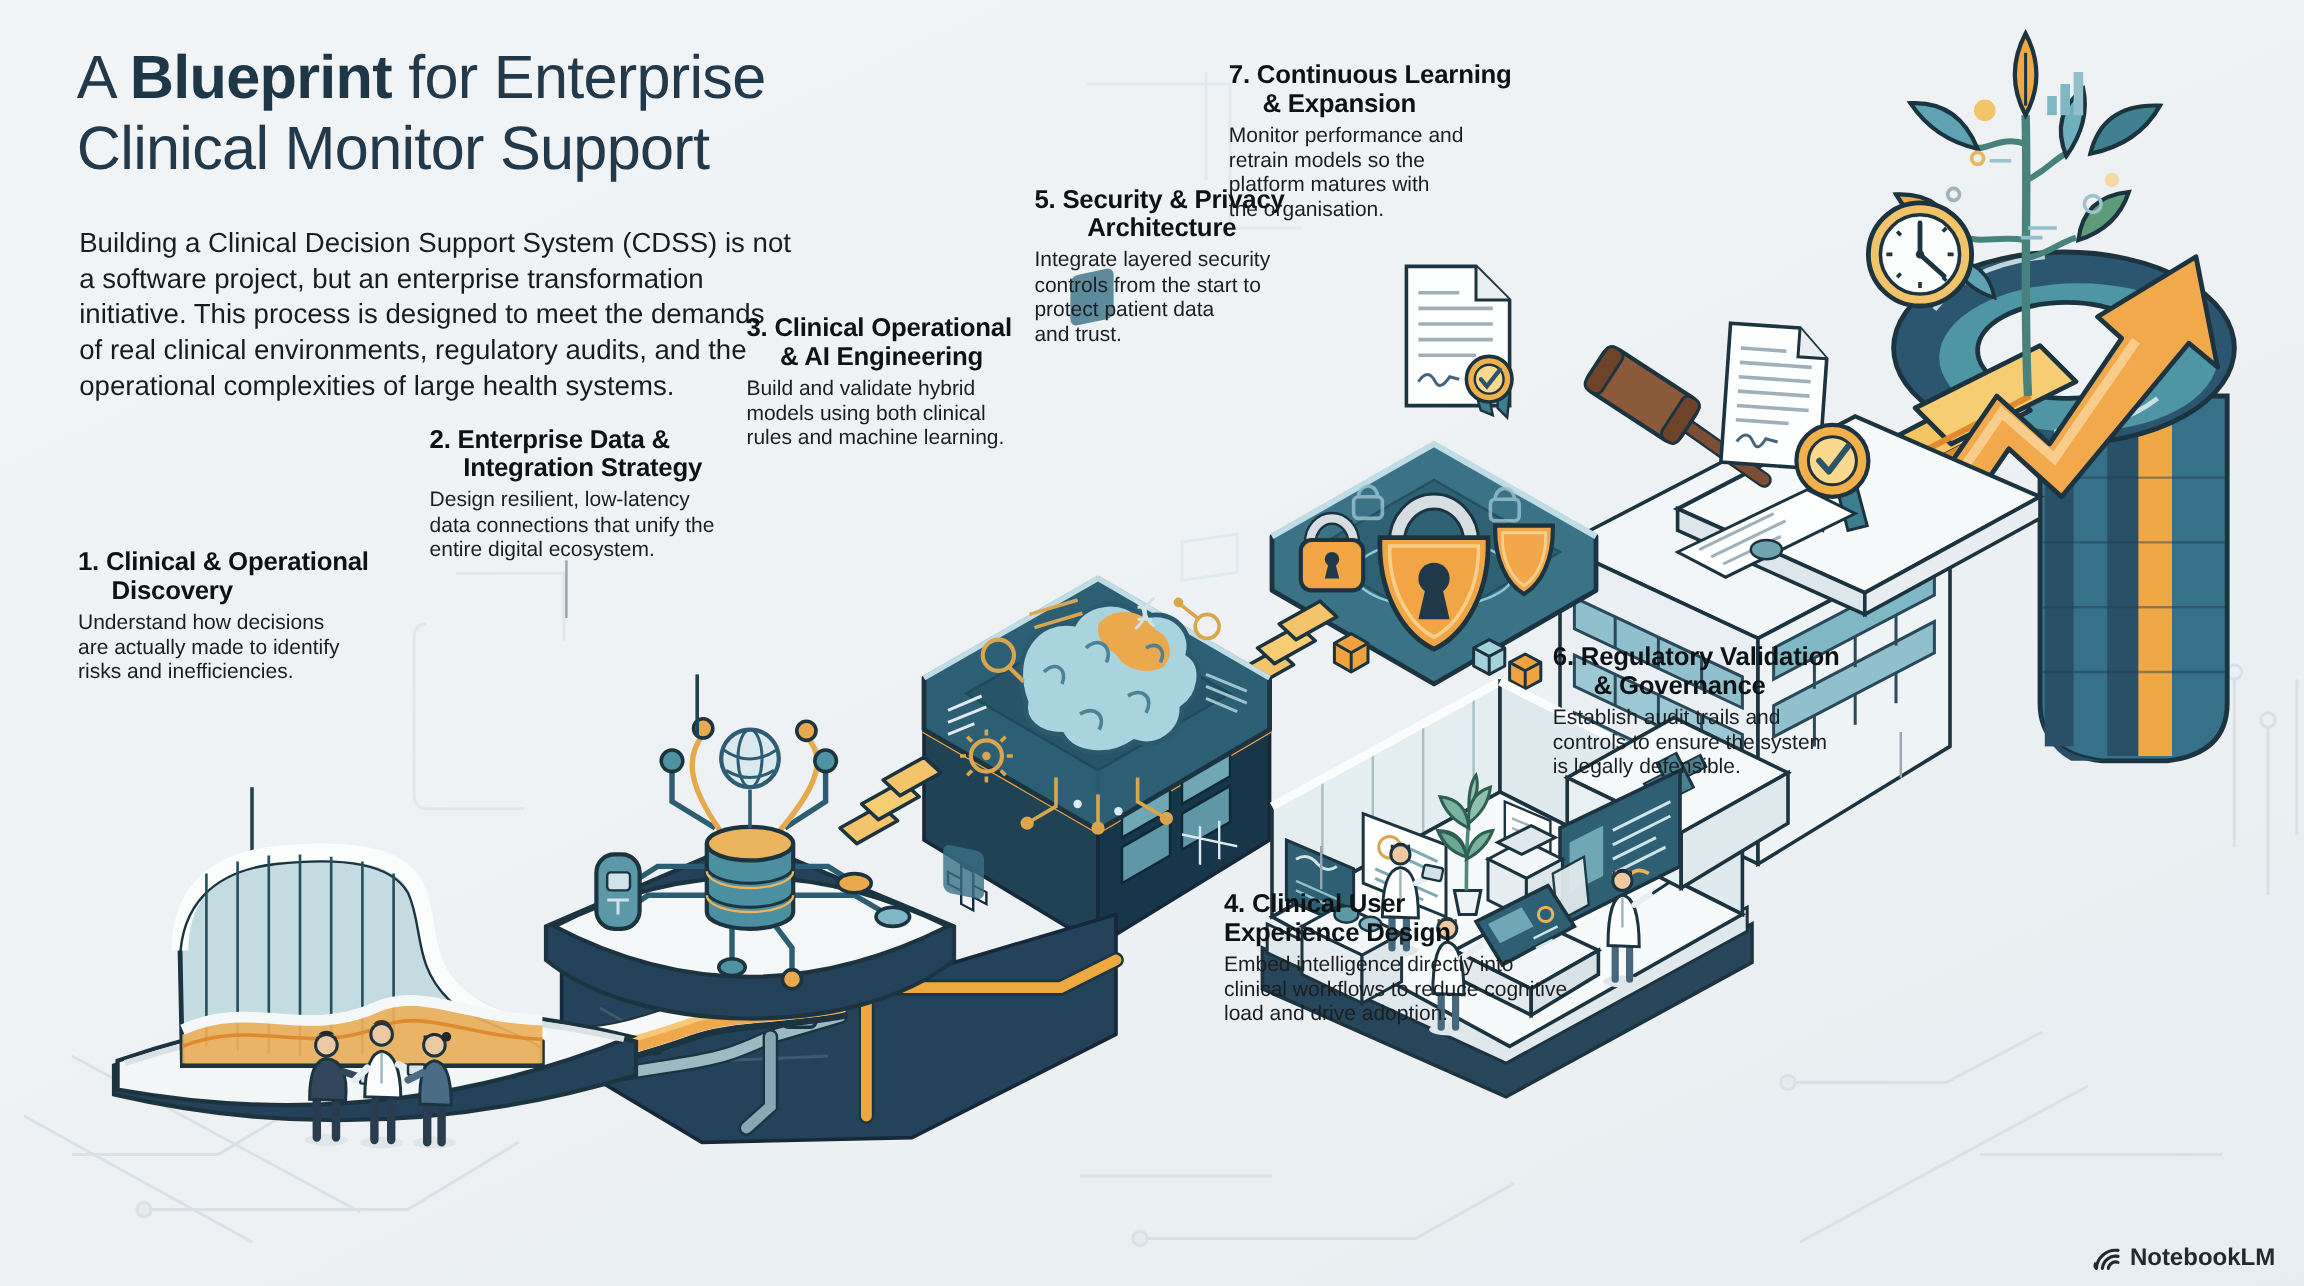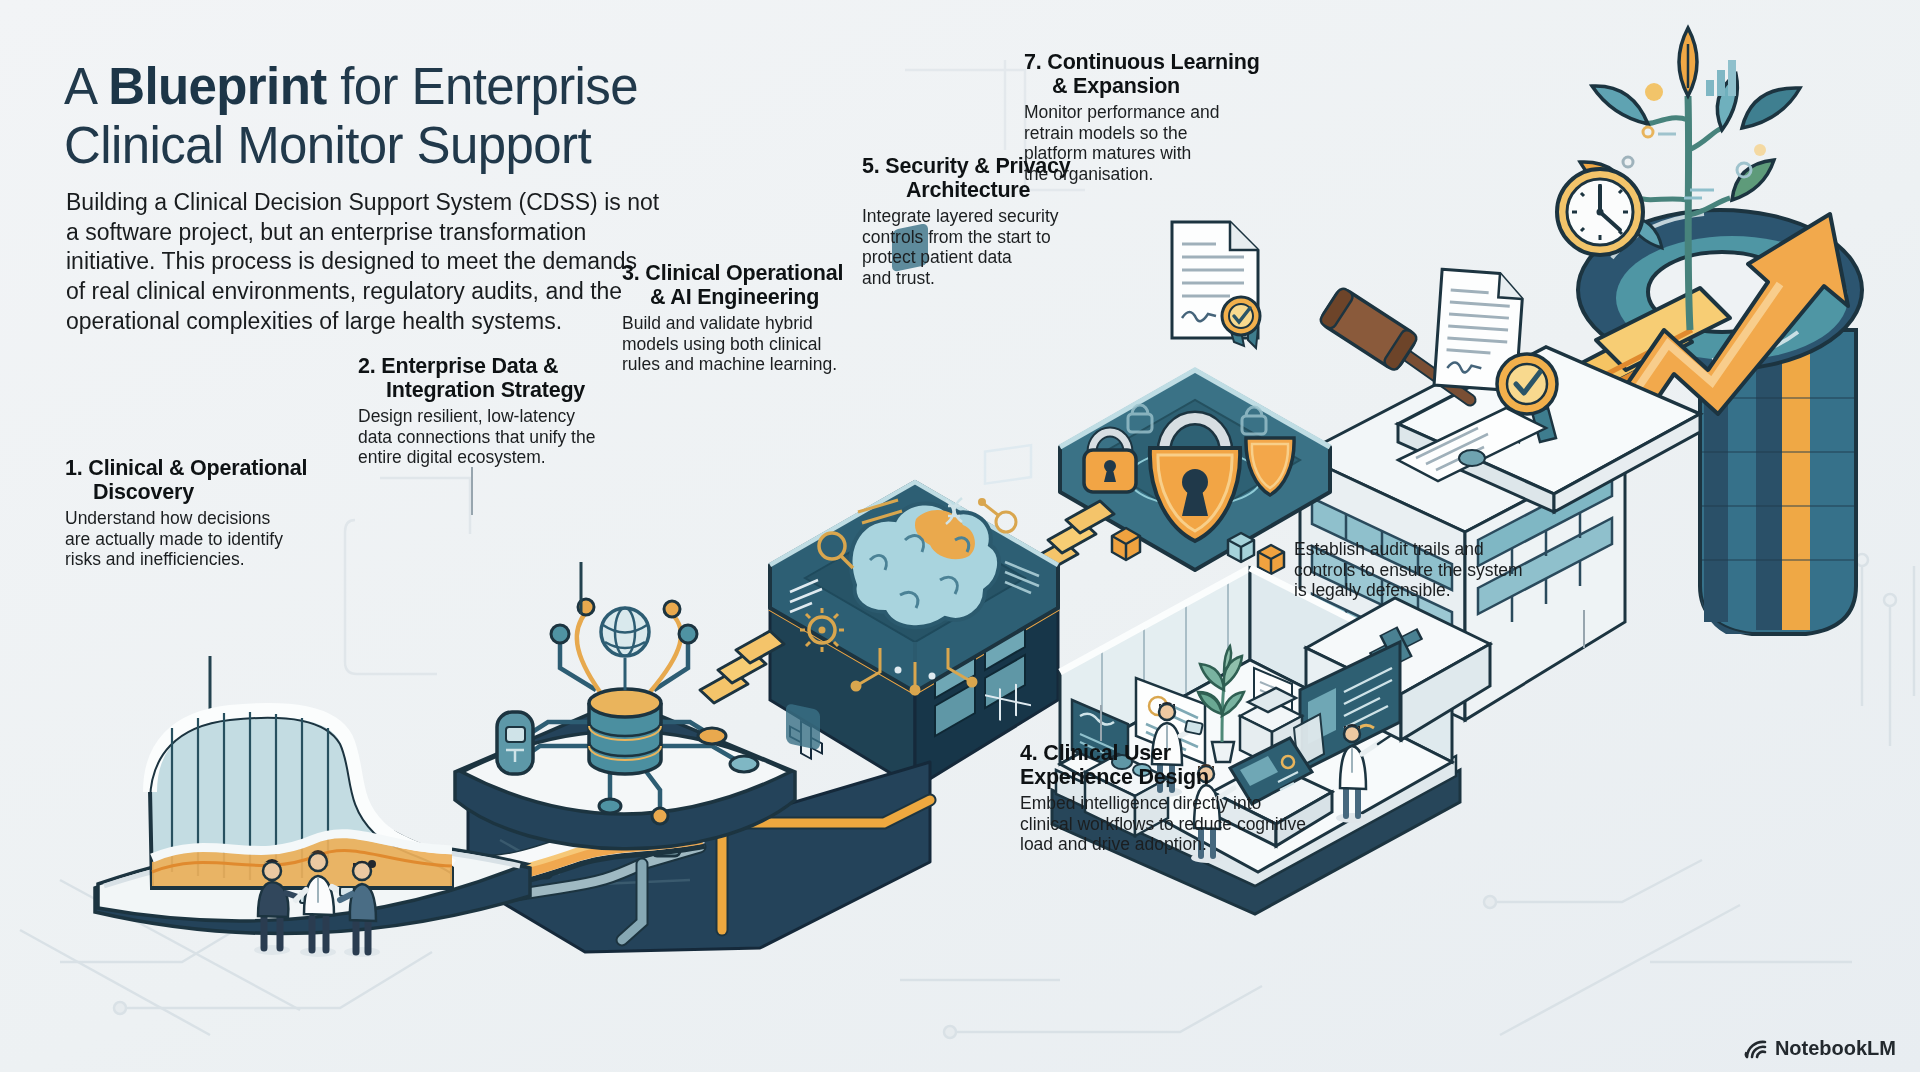--- a/index.html
+++ b/index.html
@@ -1,21 +1,21 @@
 <!DOCTYPE html>
 <html><head>
 <meta charset="utf-8">
 <style>
   *{margin:0;padding:0;box-sizing:border-box}
   html,body{width:1920px;height:1072px;overflow:hidden}
   body{font-family:"Liberation Sans",sans-serif;background:#edf0f3}
   .canvas{position:relative;width:1920px;height:1072px;
     background:linear-gradient(155deg,#f2f4f6 0%,#edf1f3 55%,#e8edf1 100%)}
   svg.scene{position:absolute;left:0;top:0}
-  .title-block{position:absolute;left:64px;top:58px;width:740px}
+  .title-block{position:absolute;left:64px;top:36px;width:740px}
   h1{font-size:51px;line-height:1.15;font-weight:400;color:#21394b;letter-spacing:-.6px}
   h1 b{font-weight:700;color:#1d3648}
   .intro{position:absolute;left:66px;top:188px;width:600px;font-size:23px;line-height:1.29;
     color:#191c1e;white-space:pre-line}
   .step{position:absolute}
   .step h2{font-size:21.5px;line-height:1.12;font-weight:700;color:#0e1214;letter-spacing:-.2px}
   .step h2 .t2{display:block;padding-left:28px}
   .step p{margin-top:4px;font-size:17.5px;line-height:1.18;color:#1b1e20;white-space:pre-line}
   .step-1{left:65px;top:456px}
   .step-2{left:358px;top:354px}
@@ -596,20 +596,21 @@
 
 <section class="step step-5">
   <h2><span class="t1"><span>5.</span> <span>Security &amp; Privacy</span></span><span class="t2">Architecture</span></h2>
   <p>Integrate layered security
 controls from the start to
 protect patient data
 and trust.</p>
 </section>
 
 <section class="step step-6">
+  <h2><span class="t1"><span>6.</span> <span>Regulatory Validation</span></span><span class="t2">&amp; Governance</span></h2>
   <p>Establish audit trails and
 controls to ensure the system
 is legally defensible.</p>
 </section>
 
 <section class="step step-7">
   <h2><span class="t1"><span>7.</span> <span>Continuous Learning</span></span><span class="t2">&amp; Expansion</span></h2>
   <p>Monitor performance and
 retrain models so the
 platform matures with

